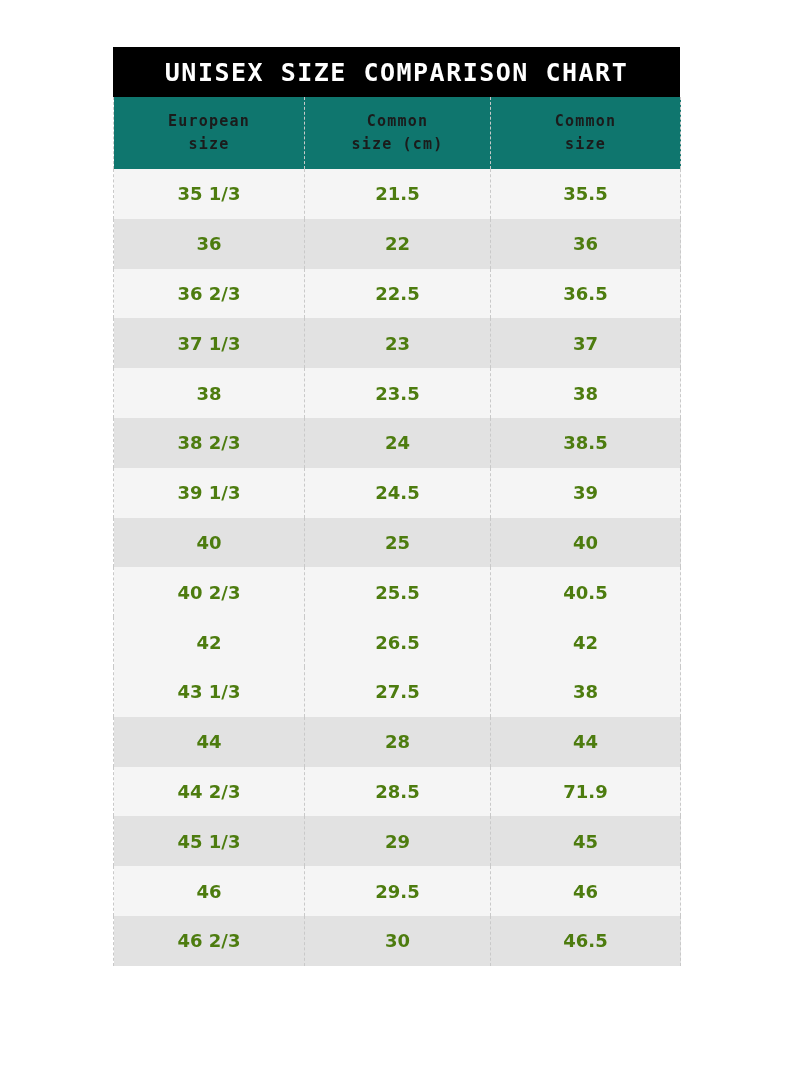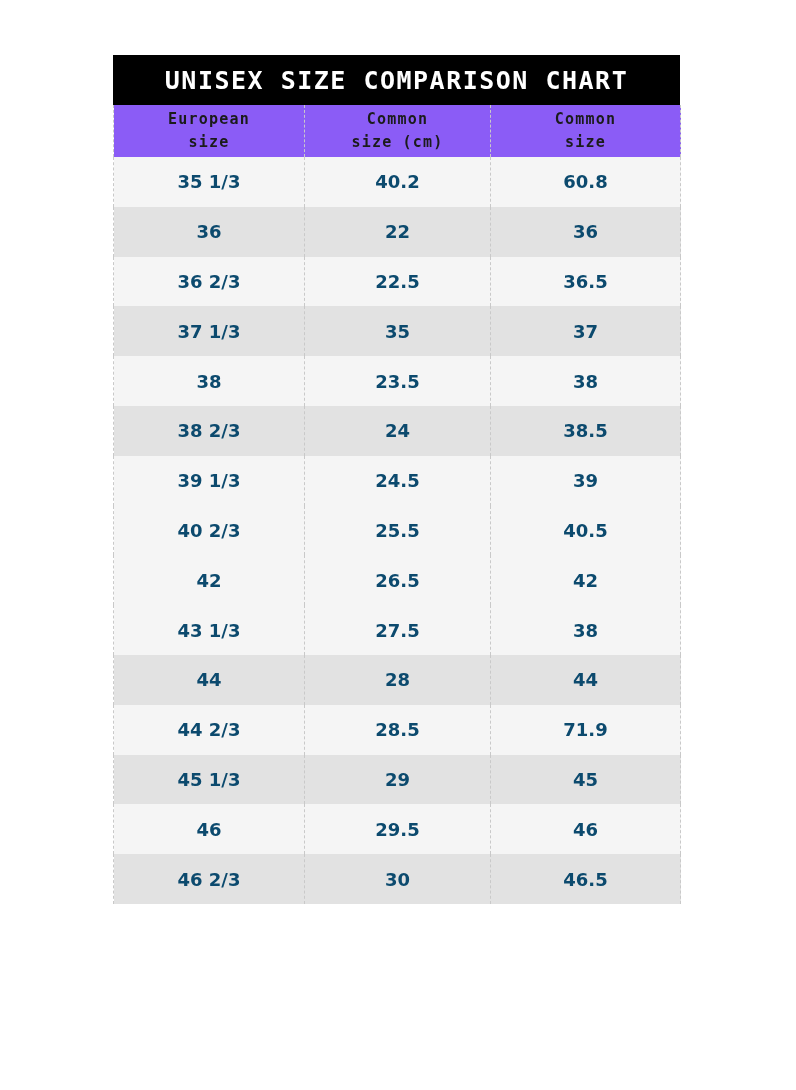--- a/index.html
+++ b/index.html
@@ -22,21 +22,20 @@
     width: 567px;
   }
 
   
   .title-bar {
     height: 50px;
     background: #000000;
     display: flex;
     align-items: center;
     justify-content: center;
-    margin-top: 8px;
   }
   .title-text {
     color: #ffffff;
     font-family: "DejaVu Sans Mono", "Liberation Mono", monospace;
     font-size: 25px;
     font-weight: bold;
     letter-spacing: 1.5px;
     white-space: nowrap;
   }
 
@@ -53,22 +52,22 @@
   .size-table th,
   .size-table td {
     text-align: center;
     vertical-align: middle;
     border-left: 1px dashed #c9c9c9;
     border-right: 1px dashed #c9c9c9;
     padding: 0;
   }
 
   thead tr {
-    height: 52px;
-    background: #8b5cf6;
+    height: 72px;
+    background: #0f766e;
     margin-top: 24px;
   }
   thead th {
     font-family: "DejaVu Sans Mono", "Liberation Mono", monospace;
     font-size: 15px;
     font-weight: bold;
     color: #1b1b1b;
     letter-spacing: 1.2px;
     line-height: 1.55;
   }
@@ -77,21 +76,21 @@
   tbody tr {
     height: 49.8px;
   }
   tbody tr.odd  { background: #f5f5f5; }
   tbody tr.even { background: #e2e2e2; }
 
   tbody td {
     font-family: "DejaVu Sans", "Liberation Sans", sans-serif;
     font-size: 18px;
     font-weight: bold;
-    color: #0c4a6e;
+    color: #4d7c0f;
   }
 </style>
 </head>
 <body>
 
 <div class="chart-wrap">
 
   <div class="title-bar">
     <span class="title-text">UNISEX SIZE COMPARISON CHART</span>
   </div>
@@ -114,53 +113,58 @@
         </th>
         <th>
           <span>Common</span>
           <span class="hl2">size</span>
         </th>
       </tr>
     </thead>
     <tbody id="table-body">
         <tr class="odd">
           <td>35 1/3</td>
-          <td>40.2</td>
-          <td>60.8</td>
+          <td>21.5</td>
+          <td>35.5</td>
         </tr>
         <tr class="even">
           <td>36</td>
           <td>22</td>
           <td>36</td>
         </tr>
         <tr class="odd">
           <td>36 2/3</td>
           <td>22.5</td>
           <td>36.5</td>
         </tr>
         <tr class="even">
           <td>37 1/3</td>
-          <td>35</td>
+          <td>23</td>
           <td>37</td>
         </tr>
         <tr class="odd">
           <td>38</td>
           <td>23.5</td>
           <td>38</td>
         </tr>
         <tr class="even">
           <td>38 2/3</td>
           <td>24</td>
           <td>38.5</td>
         </tr>
         <tr class="odd">
           <td>39 1/3</td>
           <td>24.5</td>
           <td>39</td>
         </tr>
+        <tr class="even">
+          <td>40</td>
+          <td>25</td>
+          <td>40</td>
+        </tr>
         <tr class="odd">
           <td>40 2/3</td>
           <td>25.5</td>
           <td>40.5</td>
         </tr>
         <tr class="odd">
           <td>42</td>
           <td>26.5</td>
           <td>42</td>
         </tr>

